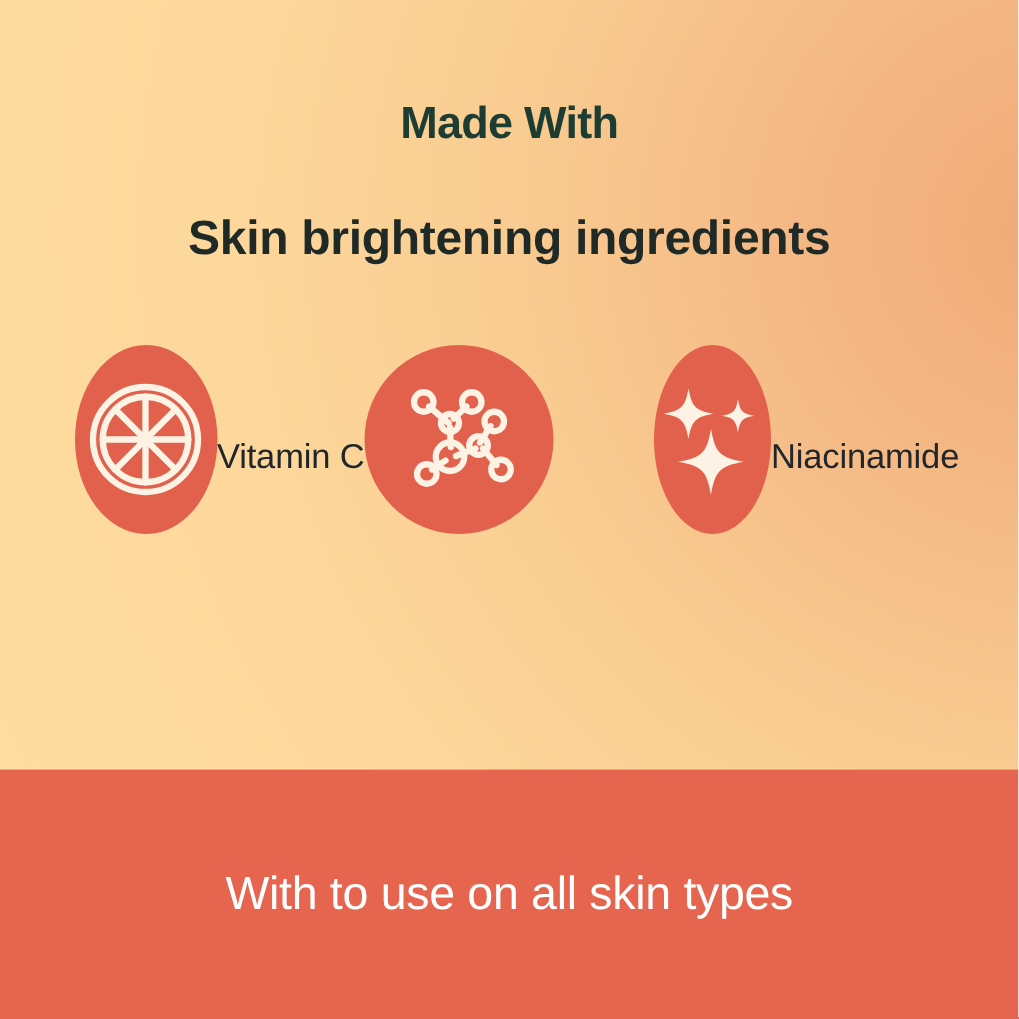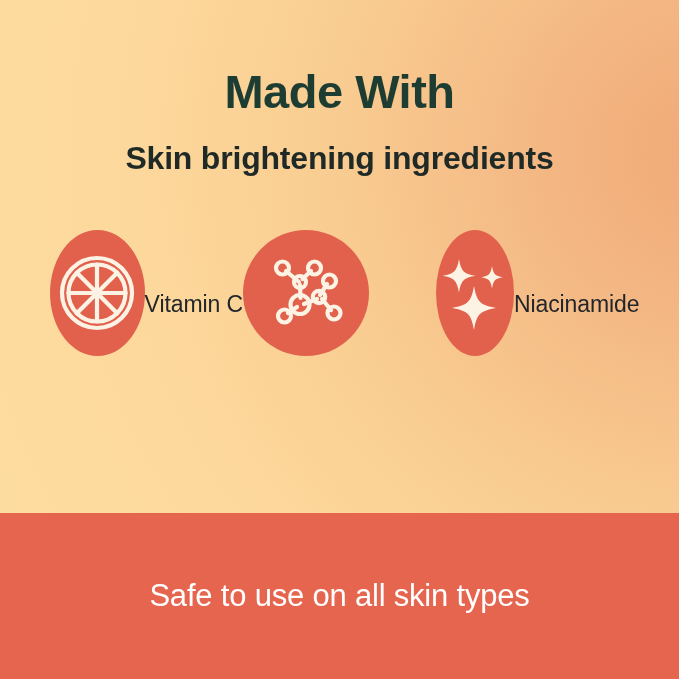--- a/index.html
+++ b/index.html
@@ -40,21 +40,21 @@
     text-align: center;
   }
 
   .title {
     margin: 0;
     padding: 0;
     position: absolute;
     top: 66px;
     left: 0;
     width: 679px;
-    font-size: 47px;
+    font-size: 30px;
     font-weight: 700;
     letter-spacing: -0.5px;
     color: #1d3d33;
     line-height: 1.1;
   }
 
   .subtitle {
     margin: 0;
     padding: 0;
     position: absolute;
@@ -203,16 +203,16 @@
             </svg>
           </span>
         </div>
         <div class="ingredient-label">Niacinamide</div>
       </div>
 
     </div>
   </div>
 
   <div class="banner">
-    <div class="banner-text">Safe to use on all skin types</div>
+    <div class="banner-text">With to use on all skin types</div>
   </div>
 
 </div>
 
 </body></html>

